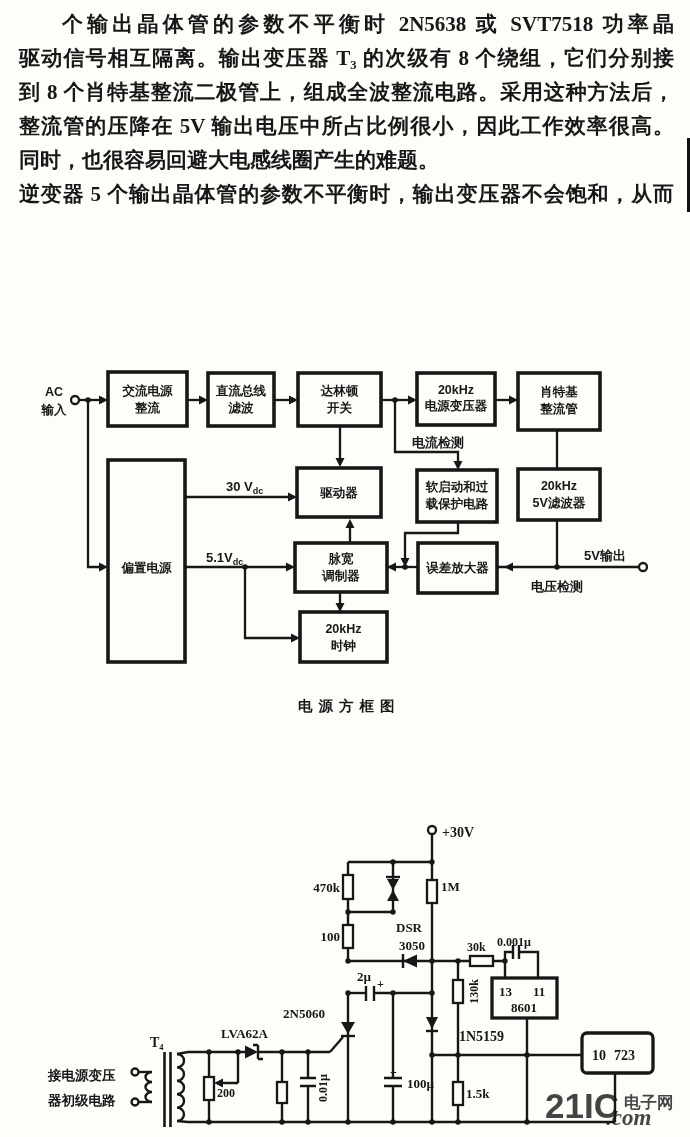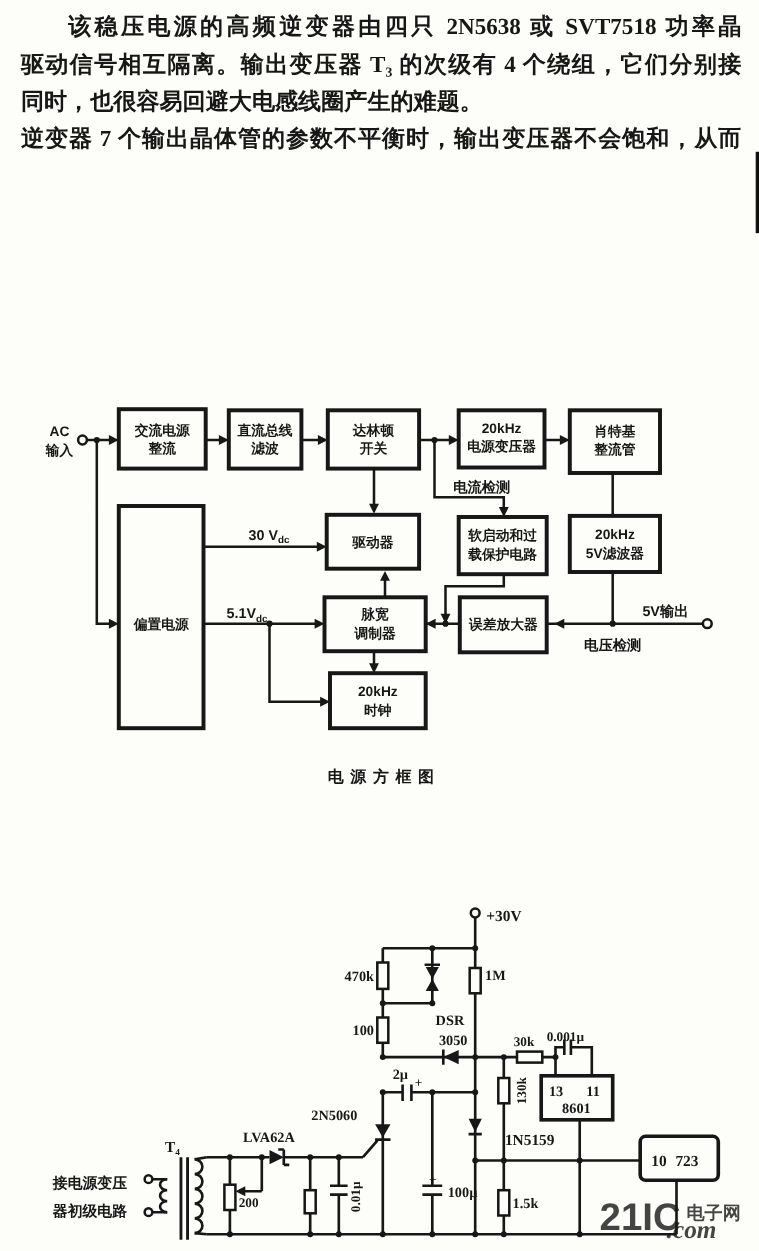--- a/index.html
+++ b/index.html
@@ -28,24 +28,26 @@
   .ct{font-family:"Liberation Serif",serif;font-size:13px}
   .ct12{font-family:"Liberation Serif",serif;font-size:12px}
   .ct14{font-family:"Liberation Serif",serif;font-size:14px}
   .note{font-family:"Liberation Sans",sans-serif;font-size:13.5px}
   .edge{position:absolute;right:0;top:138px;width:3px;height:74px;background:#111}
 </style>
 </head>
 <body>
 
 <div class="article">
-  <div class="tline indent">该稳压电源的高频逆变器由四只 2N5638 或 SVT7518 功率晶</div>
-  <div class="tline">驱动信号相互隔离。输出变压器 T₃ 的次级有 4 个绕组，它们分别接</div>
+  <div class="tline indent">个输出晶体管的参数不平衡时 2N5638 或 SVT7518 功率晶</div>
+  <div class="tline">驱动信号相互隔离。输出变压器 T₃ 的次级有 8 个绕组，它们分别接</div>
+  <div class="tline">到 8 个肖特基整流二极管上，组成全波整流电路。采用这种方法后，</div>
+  <div class="tline">整流管的压降在 5V 输出电压中所占比例很小，因此工作效率很高。</div>
   <div class="tline endline">同时，也很容易回避大电感线圈产生的难题。</div>
-  <div class="tline">逆变器 7 个输出晶体管的参数不平衡时，输出变压器不会饱和，从而</div>
+  <div class="tline">逆变器 5 个输出晶体管的参数不平衡时，输出变压器不会饱和，从而</div>
 </div>
 
 <div class="edge"></div>
 
 <svg class="blocksvg" width="690" height="355" viewBox="0 0 690 355">
 
   <g class="w">
     <path d="M79 40 H104"></path>
     <path d="M88 40 V207 H104"></path>
     <path d="M187 40 H204"></path>

